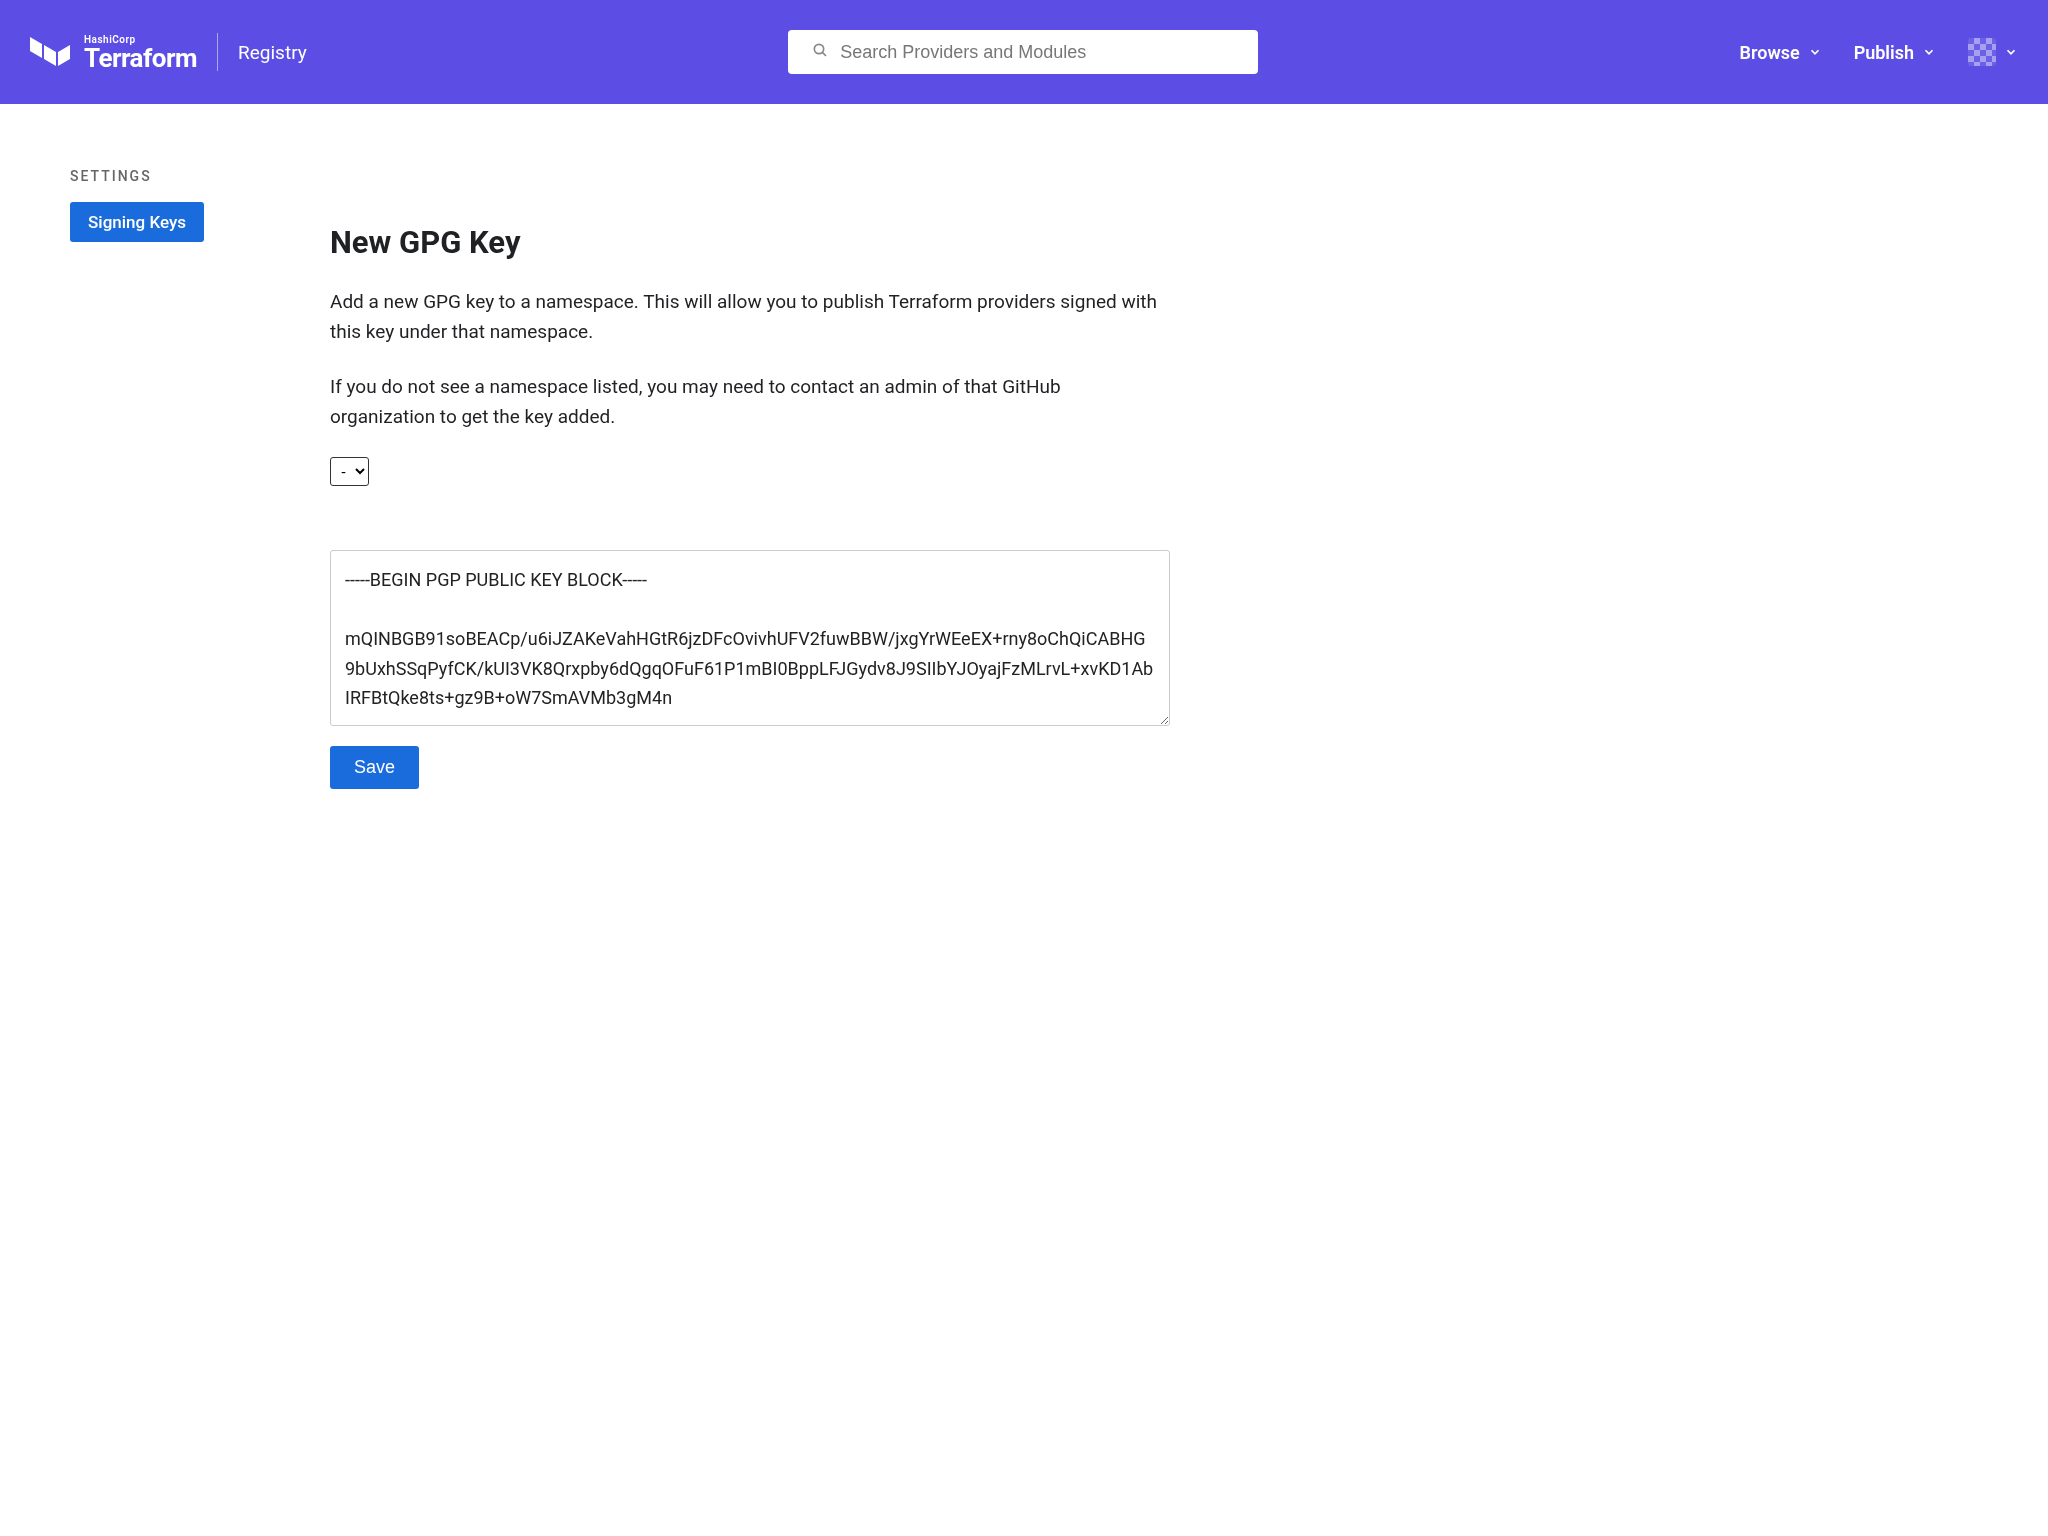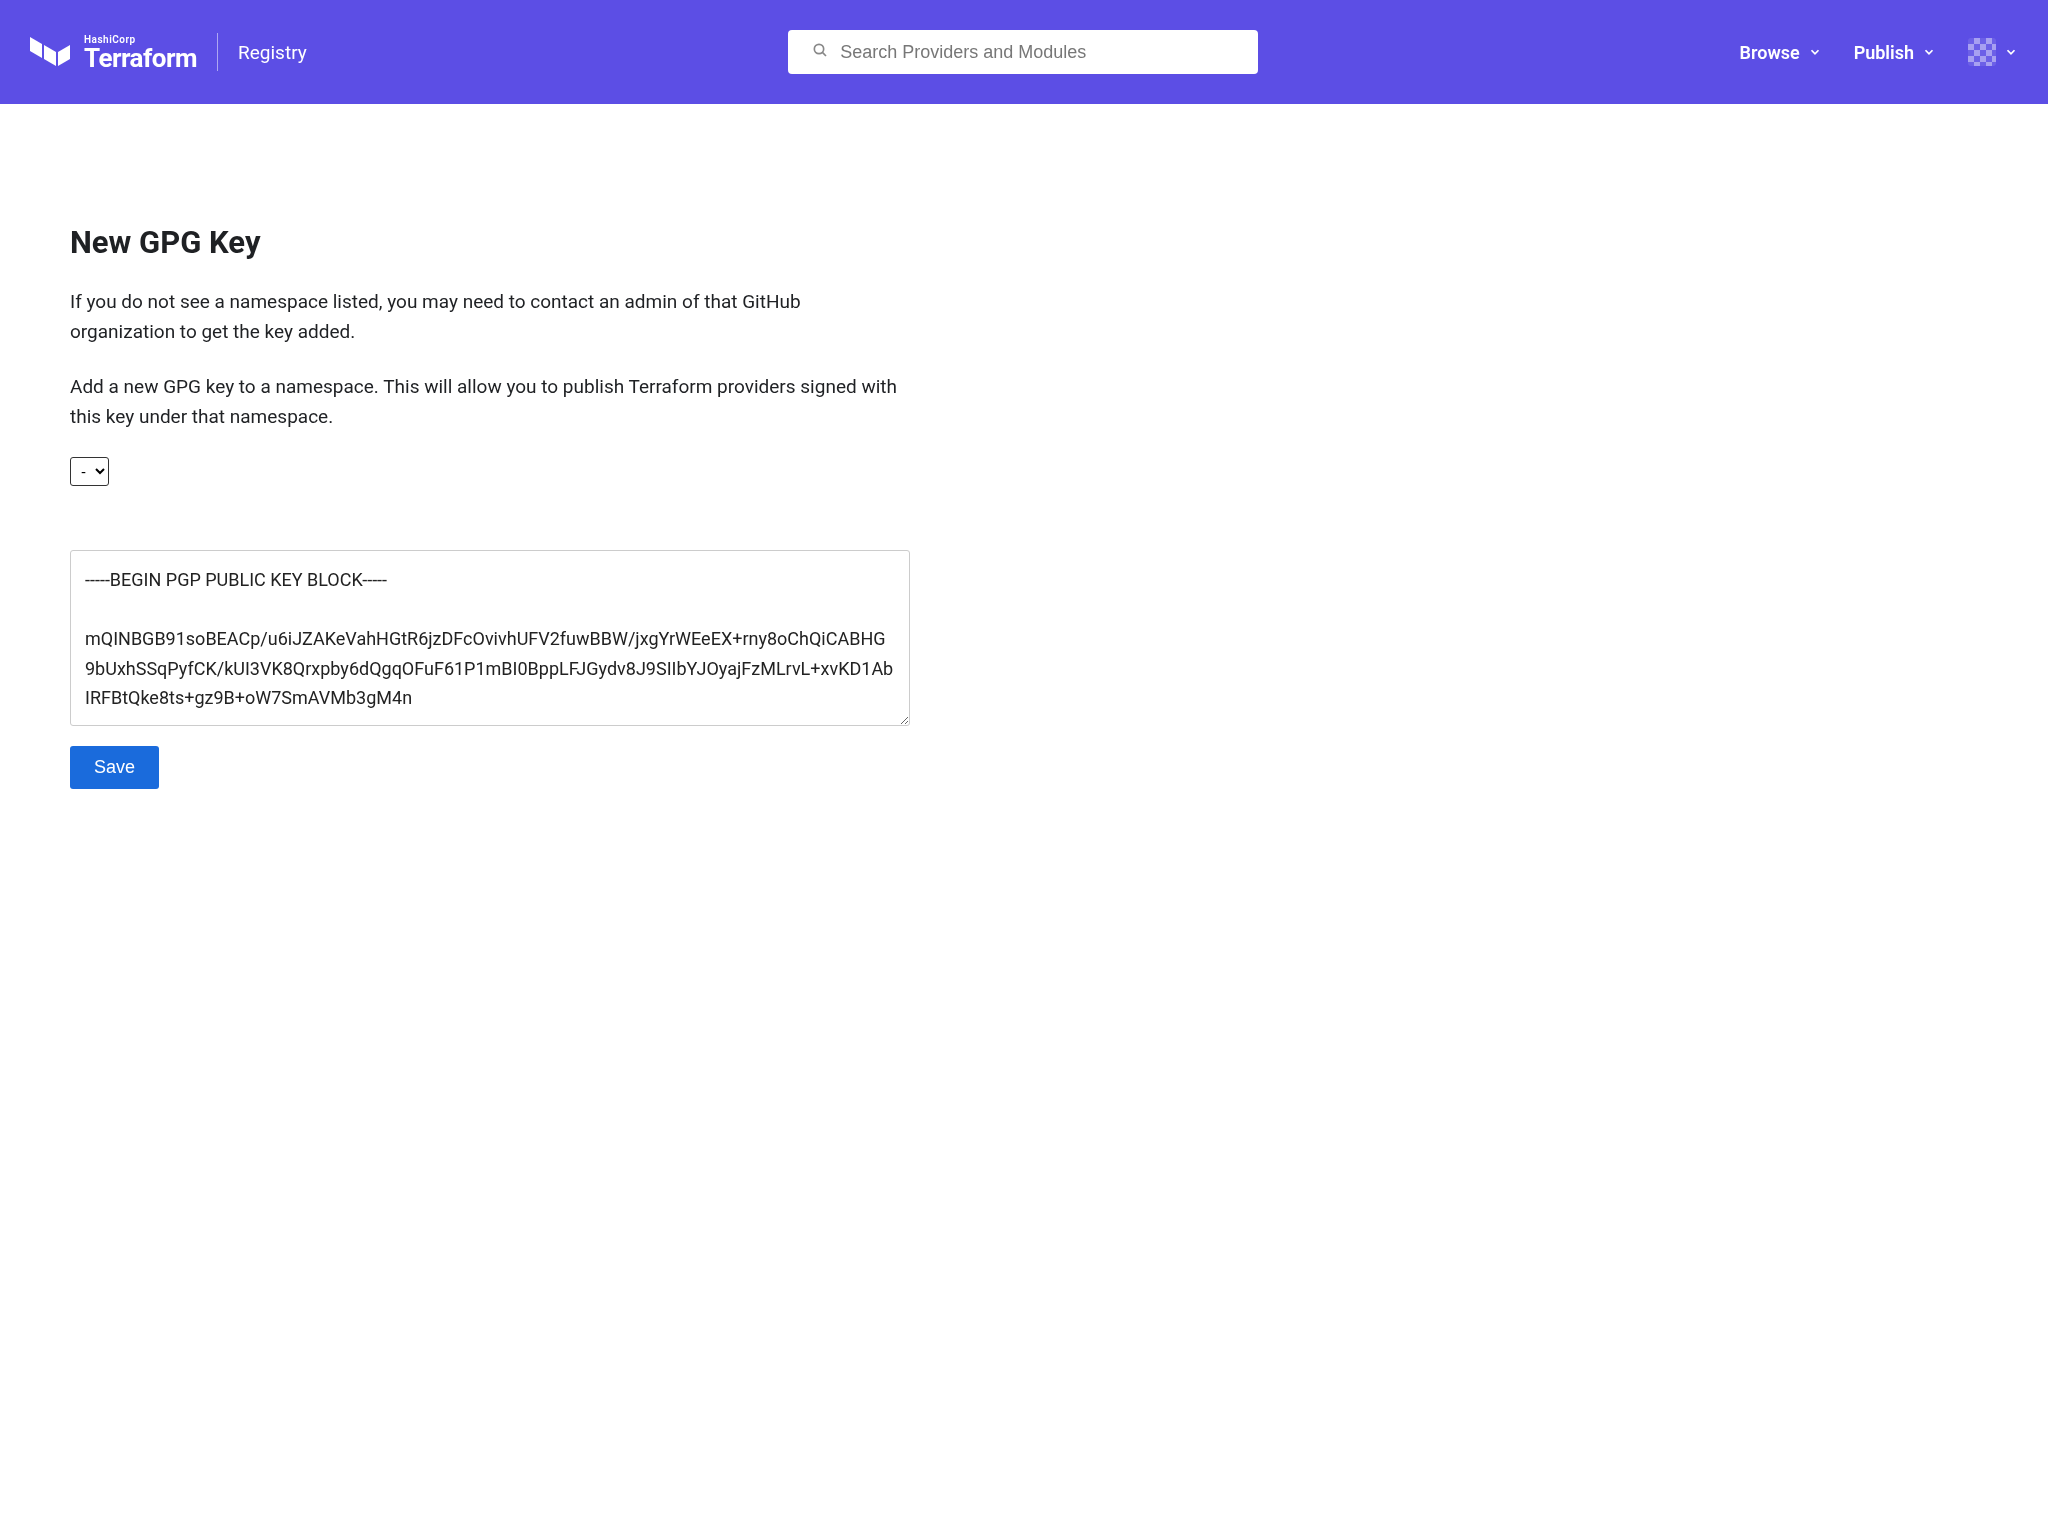--- a/index.html
+++ b/index.html
@@ -256,25 +256,29 @@
     <div class="nav-item">
       <div class="avatar"></div>
       <svg class="chevron-down" viewBox="0 0 24 24" fill="none" stroke="#fff" stroke-width="3">
           <polyline points="6 9 12 15 18 9"></polyline>
         </svg>
     </div>
   </div>
 </div>
 
 <div class="content-wrap">
+  <aside class="sidebar">
+    <div class="sidebar-heading">SETTINGS</div>
+    <div class="sidebar-item active">Signing Keys</div>
+  </aside>
 
   <main class="main">
     <h1 class="page-title">New GPG Key</h1>
+    <p class="description">Add a new GPG key to a namespace. This will allow you to publish Terraform providers signed with this key under that namespace.</p>
     <p class="description">If you do not see a namespace listed, you may need to contact an admin of that GitHub organization to get the key added.</p>
-    <p class="description">Add a new GPG key to a namespace. This will allow you to publish Terraform providers signed with this key under that namespace.</p>
 
     <div class="select-wrap">
       <select>
         <option>-</option>
       </select>
     </div>
 
     <textarea class="ascii-textarea" spellcheck="true" style="">-----BEGIN PGP PUBLIC KEY BLOCK-----
 
 mQINBGB91soBEACp/u6iJZAKeVahHGtR6jzDFcOvivhUFV2fuwBBW/jxgYrWEeEX+rny8oChQiCABHG9bUxhSSqPyfCK/kUI3VK8Qrxpby6dQgqOFuF61P1mBI0BppLFJGydv8J9SIIbYJOyajFzMLrvL+xvKD1AbIRFBtQke8ts+gz9B+oW7SmAVMb3gM4n</textarea>

